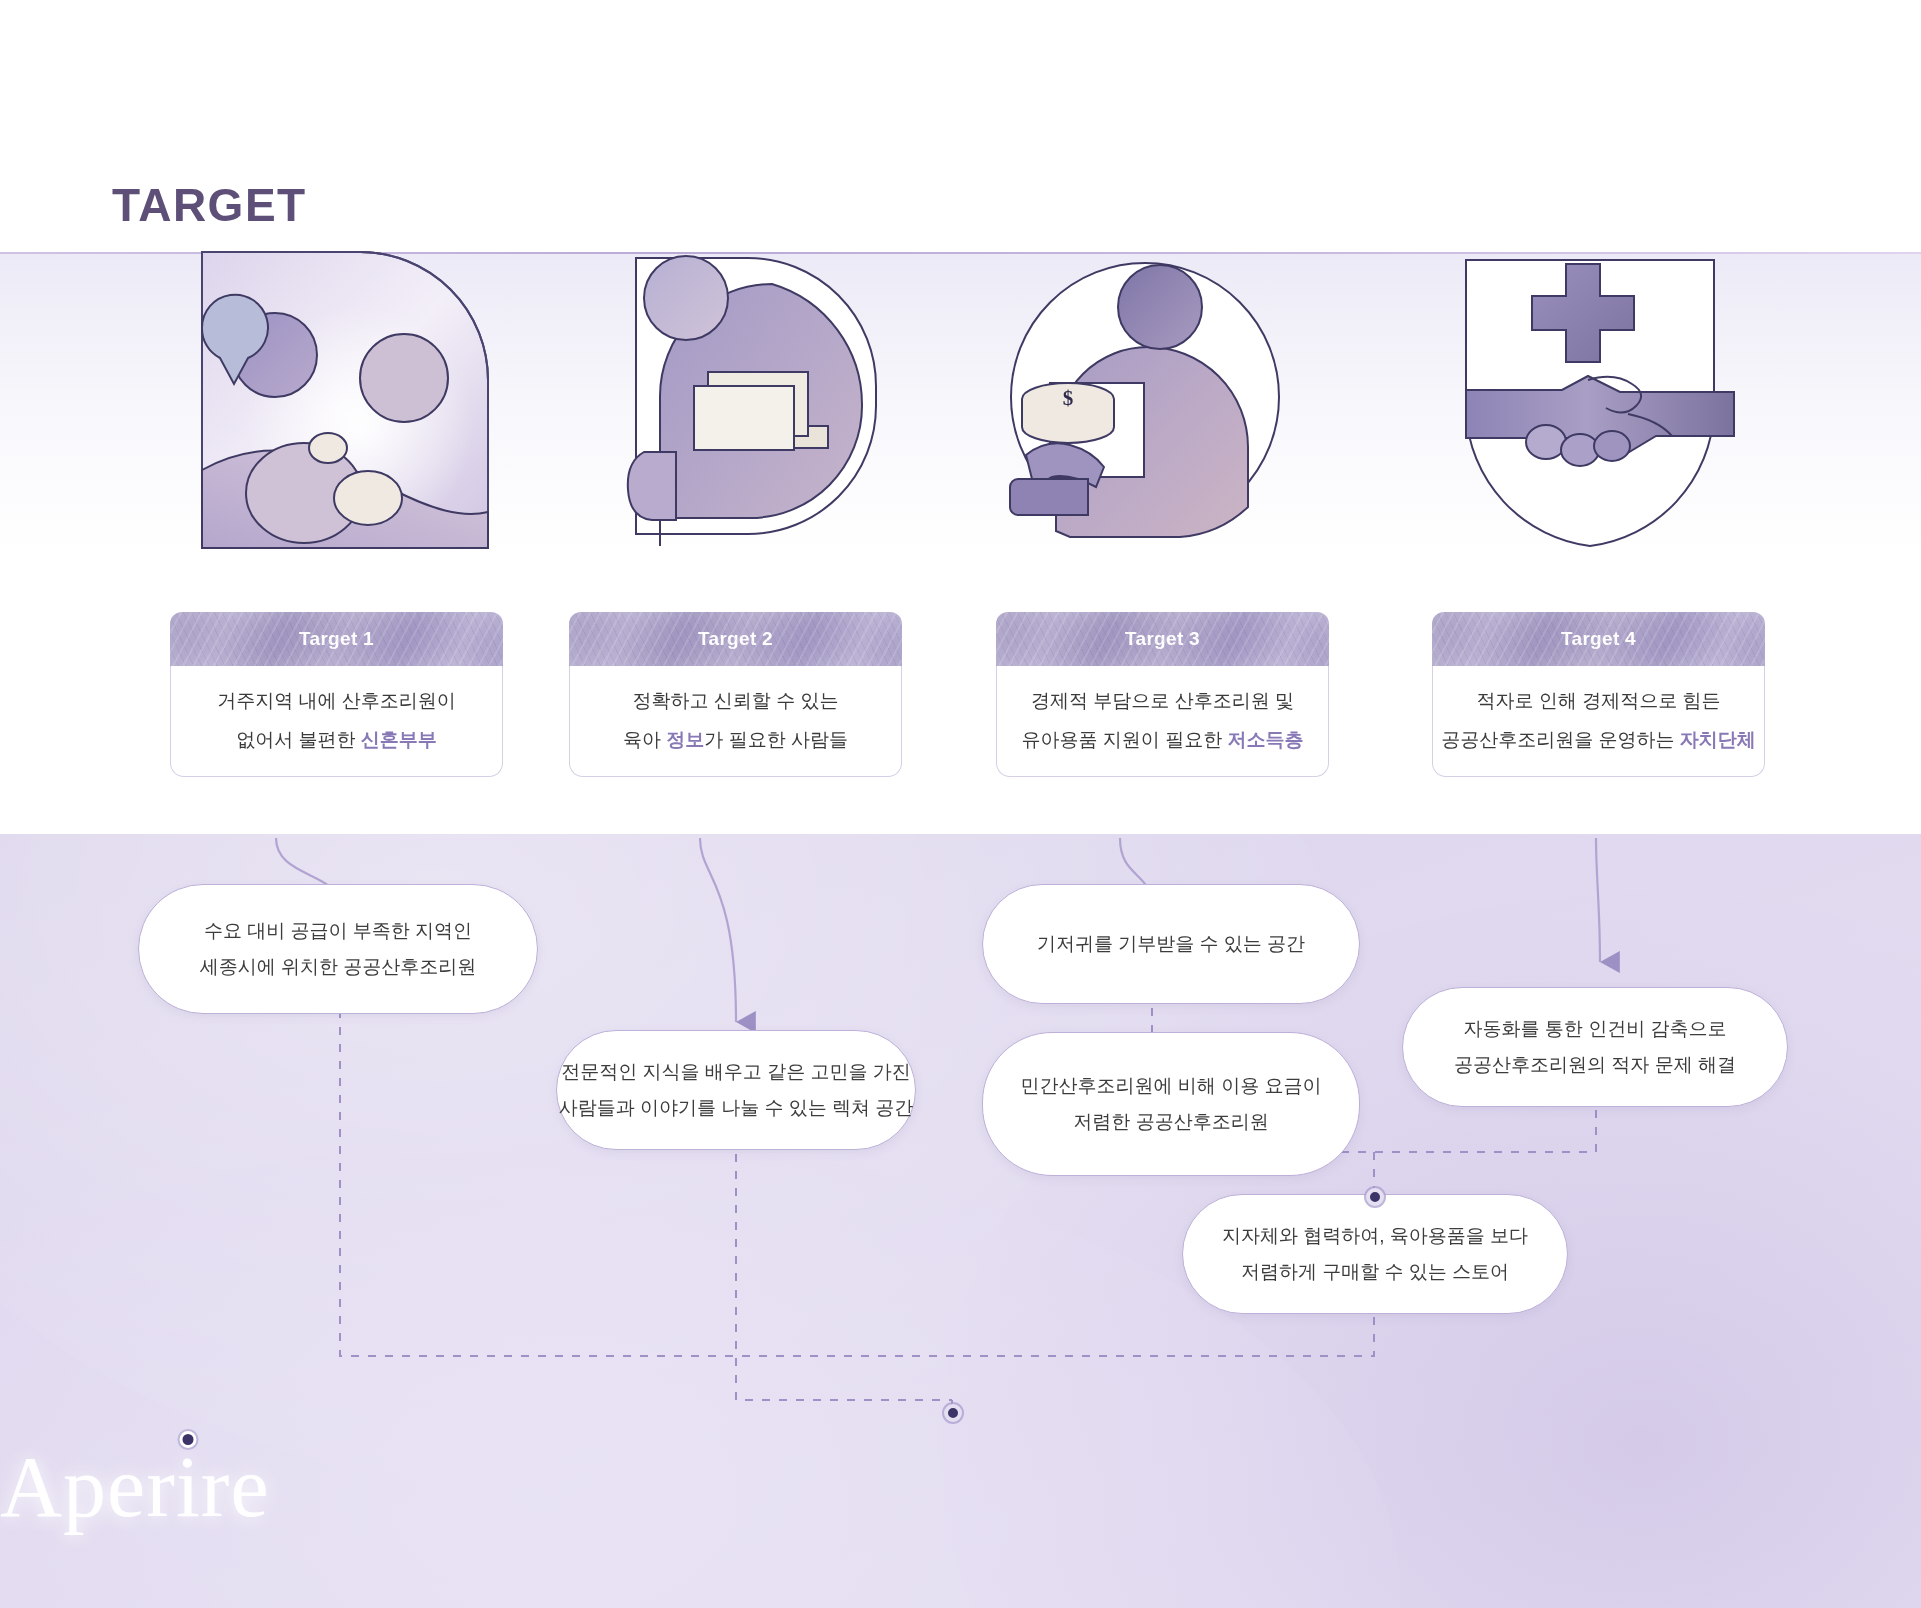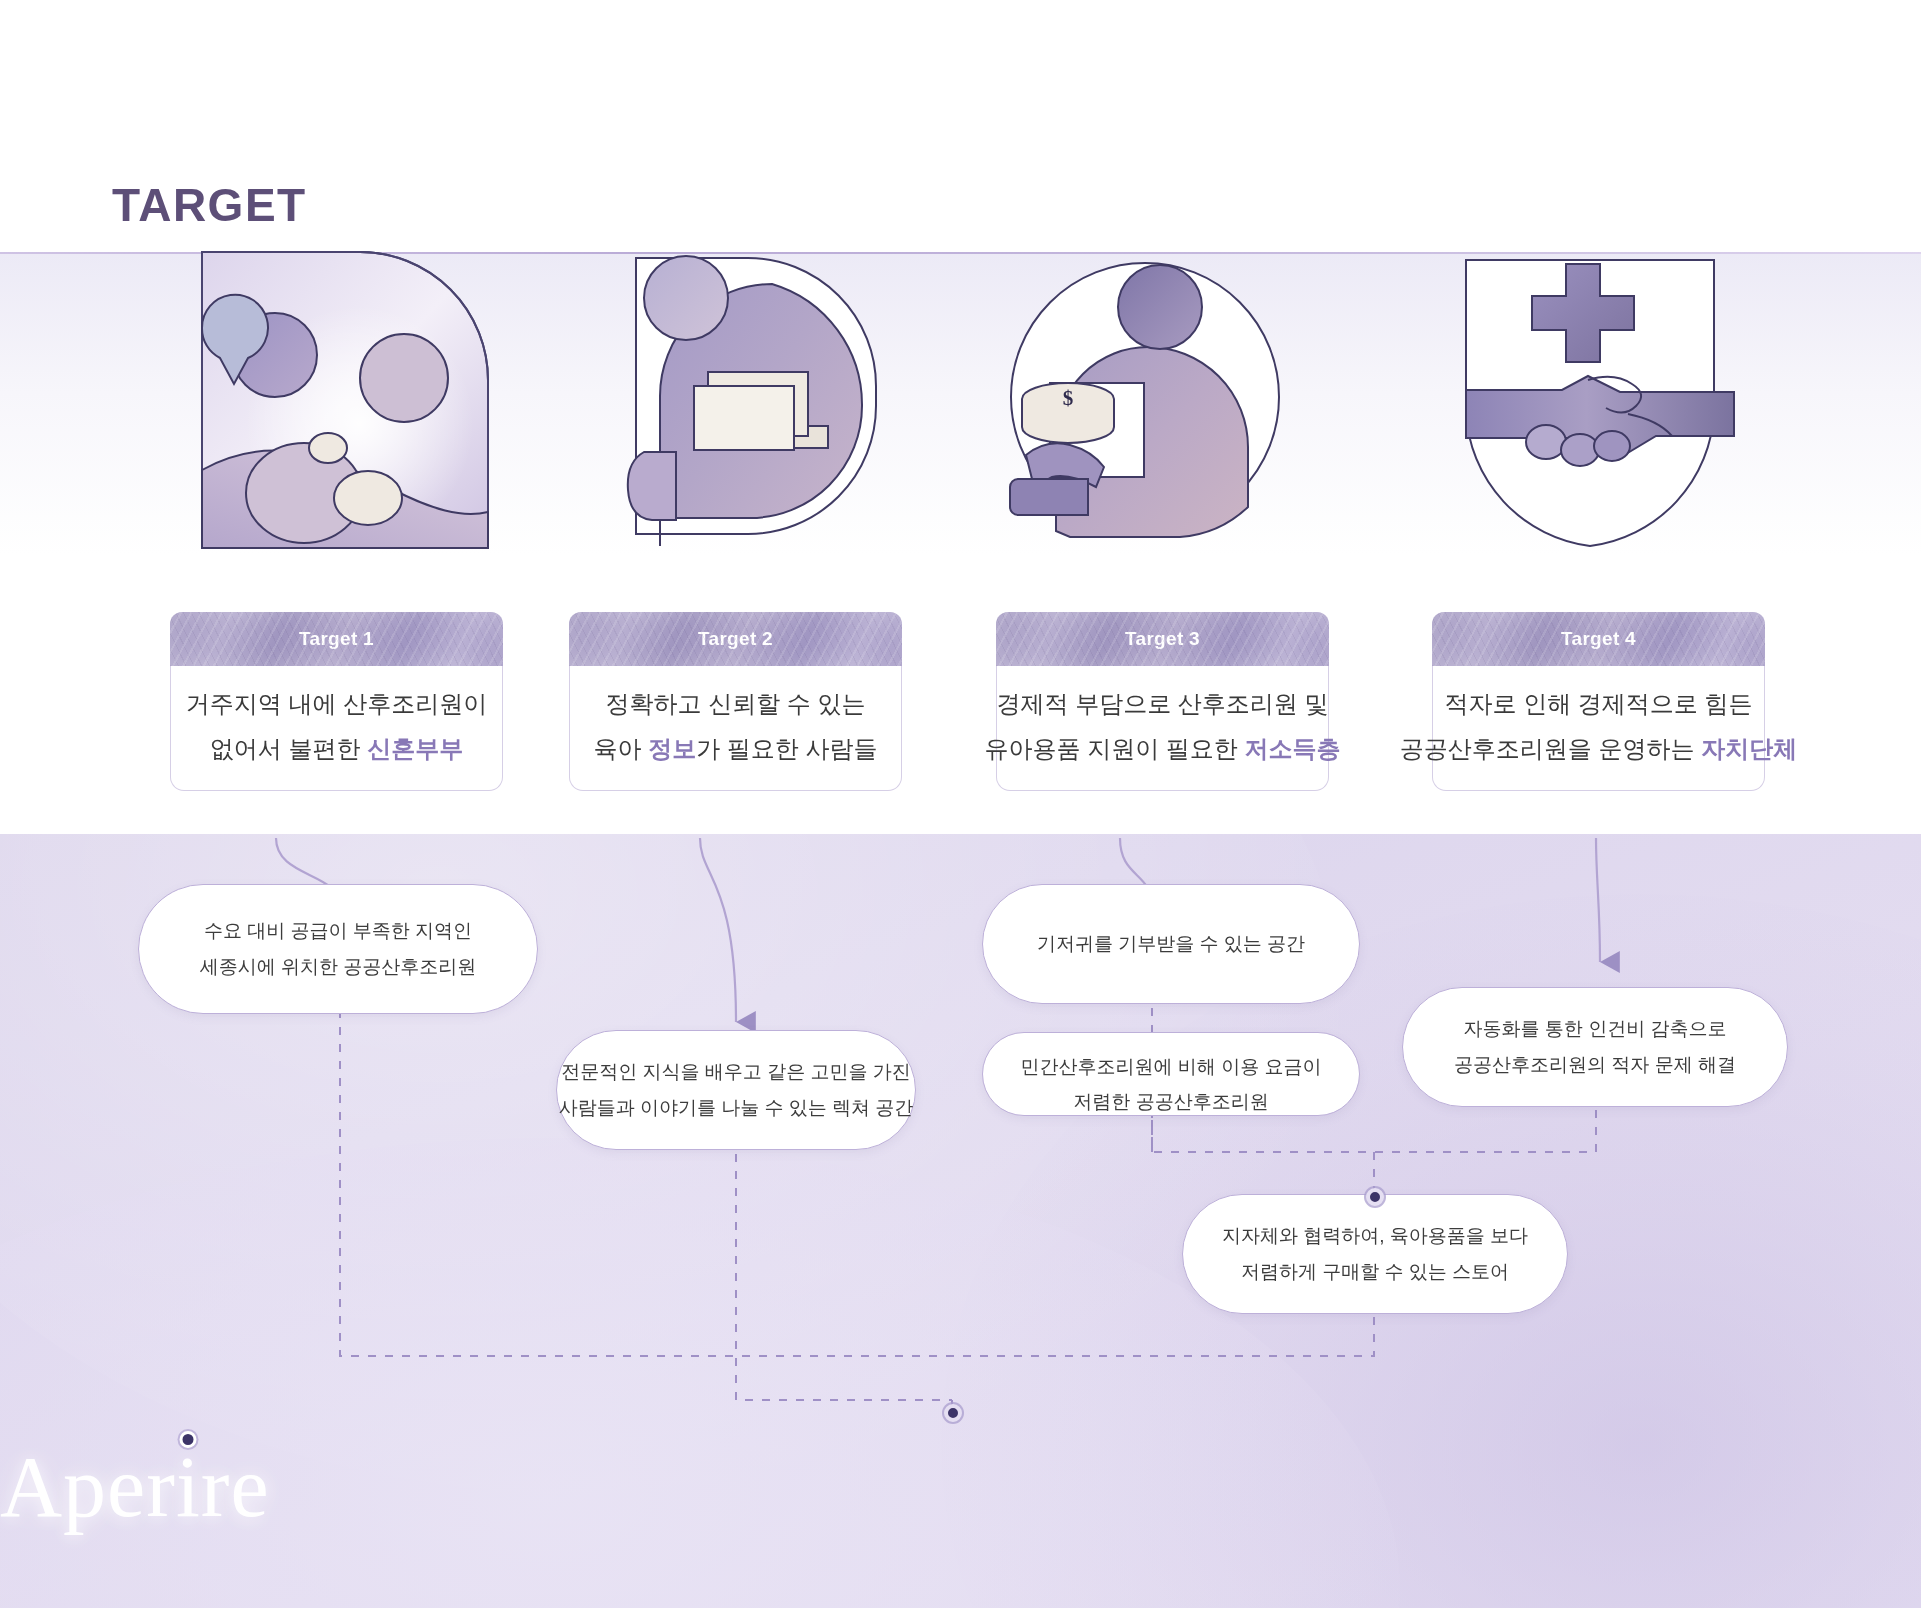--- a/index.html
+++ b/index.html
@@ -62,21 +62,21 @@
   .card-body {
     min-height:110px;
     background:#ffffff;
     border:1px solid #d6cfe6;
     border-top:none;
     border-radius:0 0 14px 14px;
     display:flex; flex-direction:column; align-items:center; justify-content:center;
     gap:13px;
     padding:22px 14px 24px;
   }
-  .card-line { font-size:24px; color:#3a3a3a; line-height:1.35; text-align:center; white-space:nowrap; }
+  .card-line { font-size:19px; color:#3a3a3a; line-height:1.35; text-align:center; white-space:nowrap; }
   .hl { color:#8878b6; font-weight:bold; }
 
   
   .lower {
     position:absolute; left:0; top:834px; width:1921px; height:774px;
     background:linear-gradient(160deg,#d9d1ea 0%,#ded7ee 30%,#e3dcf0 60%,#e7e1f3 100%);
     overflow:hidden;
   }
   .blob { position:absolute; border-radius:50%; }
   .blob-a {
@@ -324,21 +324,21 @@
 
   <div class="pill" style="left:138px; top:884px; width:400px; height:130px;">
     <div class="pill-line">수요 대비  공급이 부족한 지역인</div>
     <div class="pill-line">세종시에 위치한 공공산후조리원</div>
   </div>
 
   <div class="pill" style="left:982px; top:884px; width:378px; height:120px;">
     <div class="pill-line">기저귀를 기부받을 수 있는 공간</div>
   </div>
 
-  <div class="pill" style="left:982px; top:1032px; width:378px; height:84px;justify-content:flex-end;">
+  <div class="pill" style="left:982px; top:1032px; width:378px; height:144px;">
     <div class="pill-line">민간산후조리원에 비해 이용 요금이</div>
     <div class="pill-line">저렴한 공공산후조리원</div>
   </div>
 
   <div class="pill" style="left:1402px; top:958px; width:386px; height:120px;margin-top:29px;">
     <div class="pill-line">자동화를 통한 인건비 감축으로</div>
     <div class="pill-line">공공산후조리원의 적자 문제 해결</div>
   </div>
 
   <div class="pill" style="left:1182px; top:1194px; width:386px; height:120px;">

